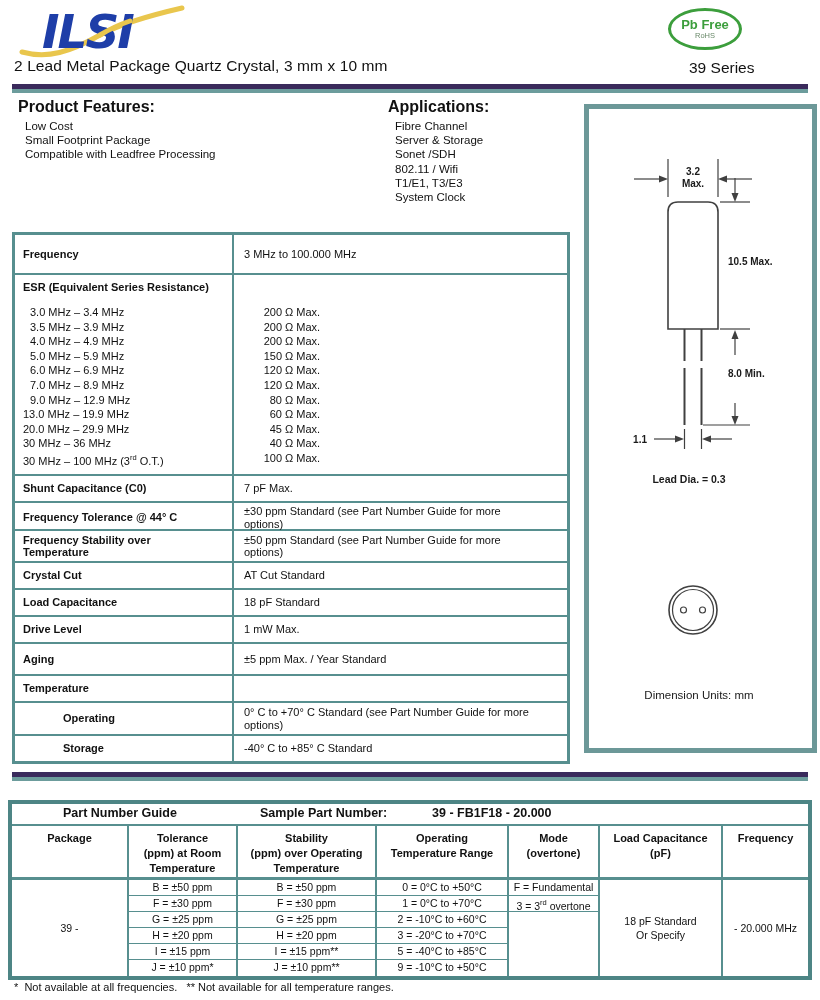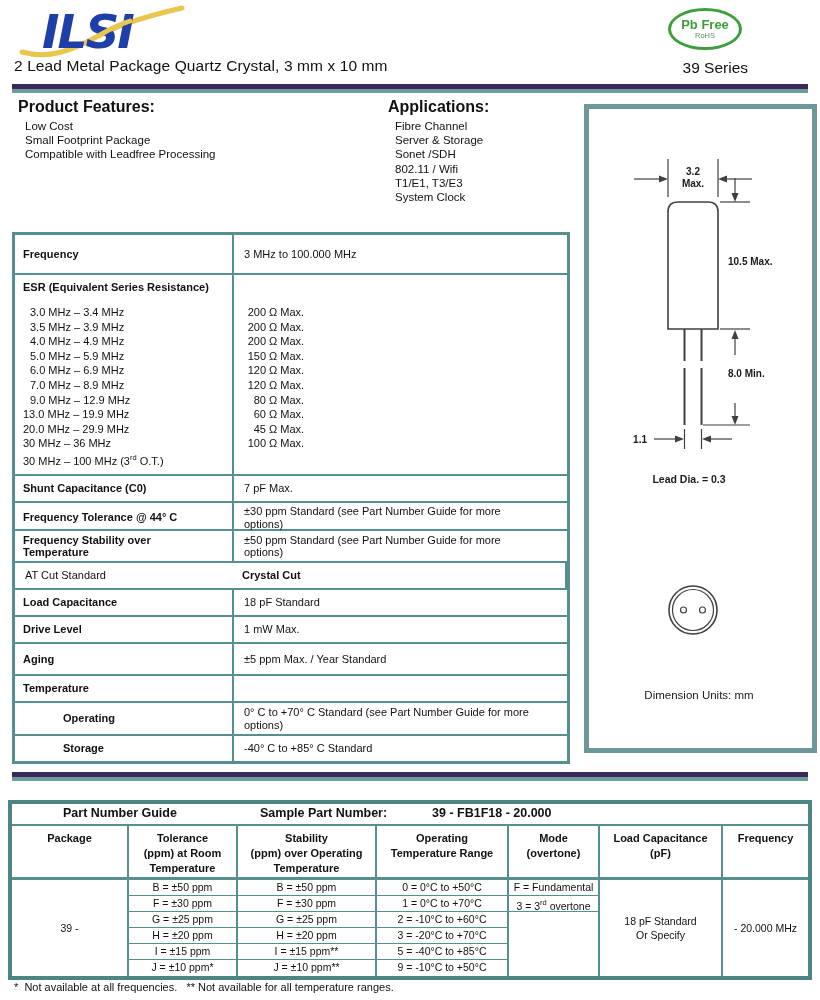--- a/index.html
+++ b/index.html
@@ -6,21 +6,21 @@
   body{font-family:"Liberation Sans",sans-serif;color:#111;}
   #page{position:relative;width:820px;height:1000px;background:#ffffff;overflow:hidden;margin:0 auto;}
 
   
   #logo{position:absolute;left:18px;top:2px;}
   #doc-title{position:absolute;left:14px;top:57px;font-size:15.5px;letter-spacing:.1px;}
   #pbfree-badge{position:absolute;left:668px;top:8px;width:74px;height:42px;border:3.5px solid #3c9e3c;
     border-radius:50%;box-sizing:border-box;display:flex;flex-direction:column;align-items:center;justify-content:center;}
   #pbfree-badge .l1{font-size:13px;font-weight:bold;color:#3c9e3c;line-height:13px;}
   #pbfree-badge .l2{font-size:7.5px;color:#6a8a6a;line-height:9px;}
-  #series-label{position:absolute;left:648px;top:59px;width:100px;text-align:right;font-size:15.5px;}
+  #series-label{position:absolute;left:689px;top:59px;width:100px;text-align:left;font-size:15.5px;}
   .rule{position:absolute;left:12px;right:12px;height:9px;
     background:linear-gradient(#3a2a5c 0,#3a2a5c 58%,#6c9c9c 58%,#6c9c9c 100%);}
 
   
   .textblock{position:absolute;}
   .textblock h3{margin:0;font-size:16px;}
   .textblock .items{margin-top:3px;padding-left:7px;}
   .textblock .items div{font-size:11.5px;line-height:14.2px;}
 
   
@@ -36,21 +36,21 @@
   .spec-row:nth-child(5){height:30px;}
   .spec-row:nth-child(6){height:25px;}
   .spec-row:nth-child(7){height:25px;}
   .spec-row:nth-child(8){height:25px;}
   .spec-row:nth-child(9){height:30px;}
   .spec-row:nth-child(10){height:25px;}
   .spec-row:nth-child(11){height:31px;}
   .spec-row:nth-child(12){height:25px;}
   .spec-label.indent{padding-left:40px;}
   .spec-row.esr .spec-cell.lab{display:block;padding:4px 6px 6px 8px;}
-  .spec-row.esr .spec-cell.val{display:block;padding:30px 0 6px 10px;}
+  .spec-row.esr .spec-cell.val{display:block;padding:30px 0 6px 26px;}
   .esr-label{font-weight:bold;font-size:11px;line-height:16px;margin-bottom:10px;}
   .esr-line{font-weight:normal;font-size:11px;line-height:14.6px;white-space:nowrap;}
   .esr-line.ind{padding-left:7px;}
   .esr-line .num{display:inline-block;width:22px;text-align:right;}
   sup{font-size:7.5px;}
 
   
   #dim-panel{position:absolute;left:584px;top:104px;width:233px;height:649px;border:5px solid #6c9898;box-sizing:border-box;background:#fff;}
   #dim-panel svg{display:block;}
   #dim-panel text{font-family:"Liberation Sans",sans-serif;fill:#1a1a1a;}
@@ -137,20 +137,21 @@
         <div class="spec-cell val">
           <div class="esr-line"><span class="num">200</span> Ω Max.</div>
           <div class="esr-line"><span class="num">200</span> Ω Max.</div>
           <div class="esr-line"><span class="num">200</span> Ω Max.</div>
           <div class="esr-line"><span class="num">150</span> Ω Max.</div>
           <div class="esr-line"><span class="num">120</span> Ω Max.</div>
           <div class="esr-line"><span class="num">120</span> Ω Max.</div>
           <div class="esr-line"><span class="num">80</span> Ω Max.</div>
           <div class="esr-line"><span class="num">60</span> Ω Max.</div>
           <div class="esr-line"><span class="num">45</span> Ω Max.</div>
+          <div class="esr-line"><span class="num">40</span> Ω Max.</div>
           <div class="esr-line"><span class="num">100</span> Ω Max.</div>
         </div>
       </div>
       <div class="spec-row">
         <div class="spec-cell lab">
           <div class="spec-label">Shunt Capacitance (C0)</div>
         </div>
         <div class="spec-cell val">7 pF Max.</div>
       </div>
       <div class="spec-row">
@@ -159,24 +160,24 @@
         </div>
         <div class="spec-cell val">±30 ppm Standard (see Part Number Guide for more options)</div>
       </div>
       <div class="spec-row">
         <div class="spec-cell lab">
           <div class="spec-label">Frequency Stability over Temperature</div>
         </div>
         <div class="spec-cell val">±50 ppm Standard (see Part Number Guide for more options)</div>
       </div>
       <div class="spec-row">
+        <div class="spec-cell lab">
+          <div class="spec-label">Crystal Cut</div>
+        </div>
         <div class="spec-cell val">AT Cut Standard</div>
-        <div class="spec-cell lab">
-          <div class="spec-label">Crystal Cut</div>
-        </div>
       </div>
       <div class="spec-row">
         <div class="spec-cell lab">
           <div class="spec-label">Load Capacitance</div>
         </div>
         <div class="spec-cell val">18 pF Standard</div>
       </div>
       <div class="spec-row">
         <div class="spec-cell lab">
           <div class="spec-label">Drive Level</div>

